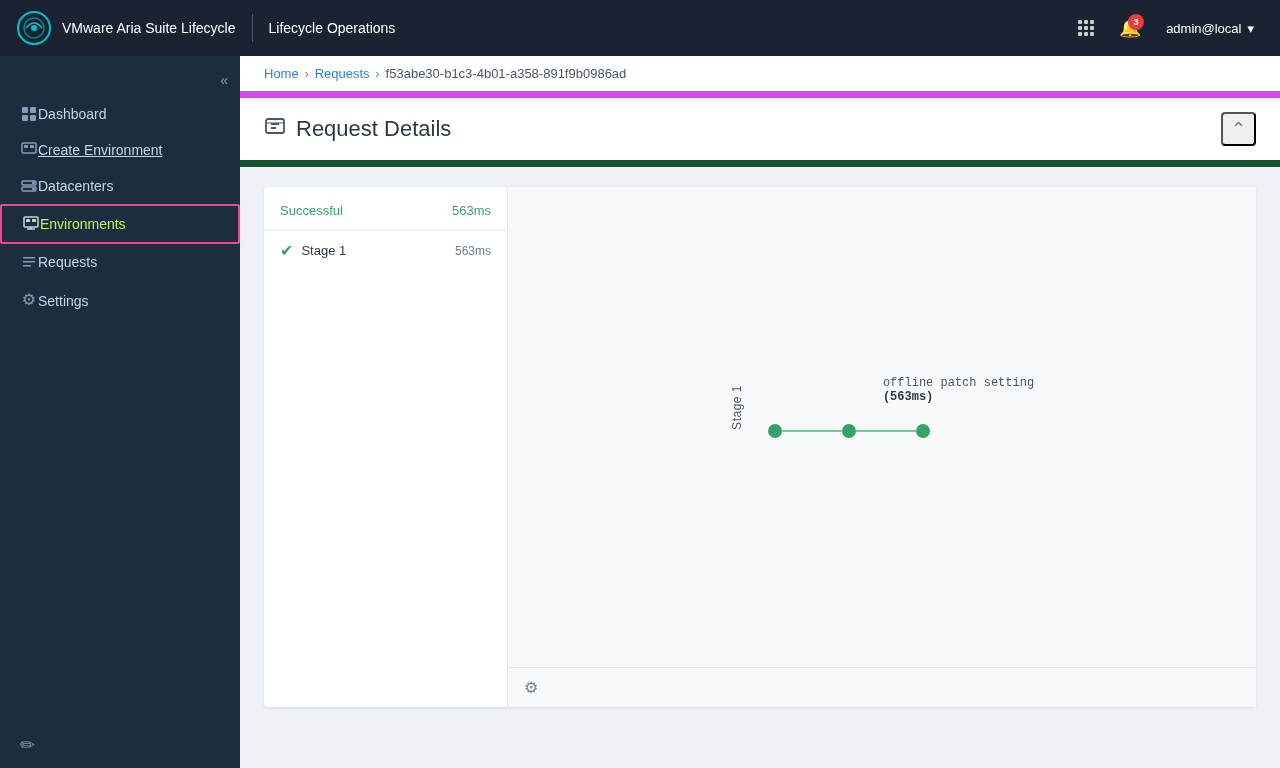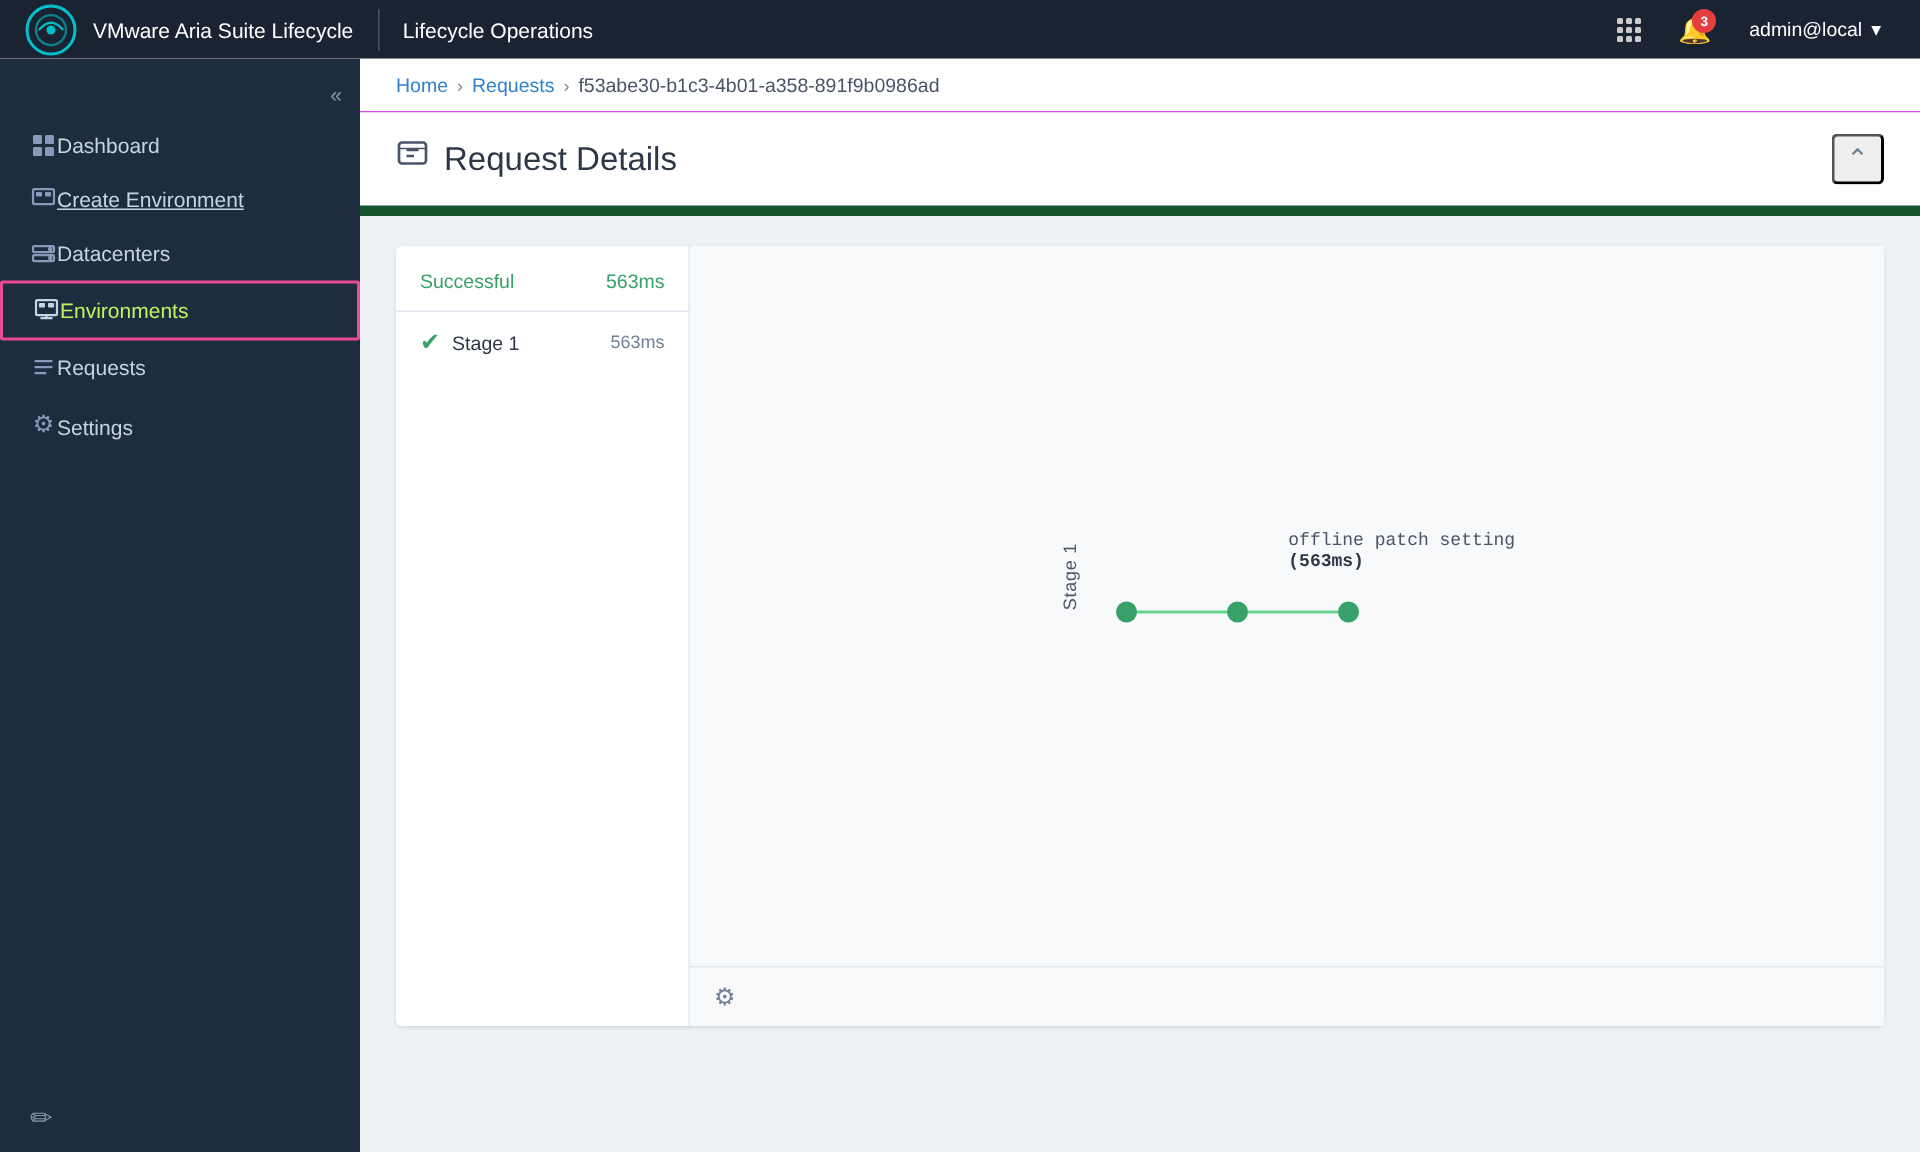--- a/index.html
+++ b/index.html
@@ -1,21 +1,21 @@
 <!DOCTYPE html>
 <html><head>
   <meta charset="utf-8">
   <style>
     * { margin: 0; padding: 0; box-sizing: border-box; }
     body { font-family: -apple-system, BlinkMacSystemFont, 'Segoe UI', Arial, sans-serif; background: #f0f0f0; display: flex; flex-direction: column; height: 768px; width: 1280px; overflow: hidden; }
 
     
     .top-nav {
       background: #1a2332;
-      height: 39px;
+      height: 56px;
       display: flex;
       align-items: center;
       padding: 0 16px;
       flex-shrink: 0;
       z-index: 100;
     }
     .top-nav-logo {
       display: flex;
       align-items: center;
       gap: 10px;
@@ -154,21 +154,21 @@
     }
 
     
     .breadcrumb-bar {
       background: #ffffff;
       padding: 10px 24px;
       display: flex;
       align-items: center;
       gap: 6px;
       font-size: 13px;
-      border-bottom: 1px solid #d946ef;
+      border-bottom: 7px solid #d946ef;
     }
     .breadcrumb-link {
       color: #3182ce;
       cursor: pointer;
       text-decoration: none;
     }
     .breadcrumb-sep {
       color: #718096;
       font-size: 12px;
     }
@@ -220,21 +220,21 @@
     .request-card {
       background: #ffffff;
       border-radius: 4px;
       display: flex;
       min-height: 520px;
       box-shadow: 0 1px 3px rgba(0,0,0,0.1);
     }
 
     
     .request-left-panel {
-      width: 196px;
+      width: 244px;
       flex-shrink: 0;
       border-right: 1px solid #e2e8f0;
       display: flex;
       flex-direction: column;
     }
     .request-status-header {
       display: flex;
       align-items: center;
       justify-content: space-between;
       padding: 16px 16px 12px;

